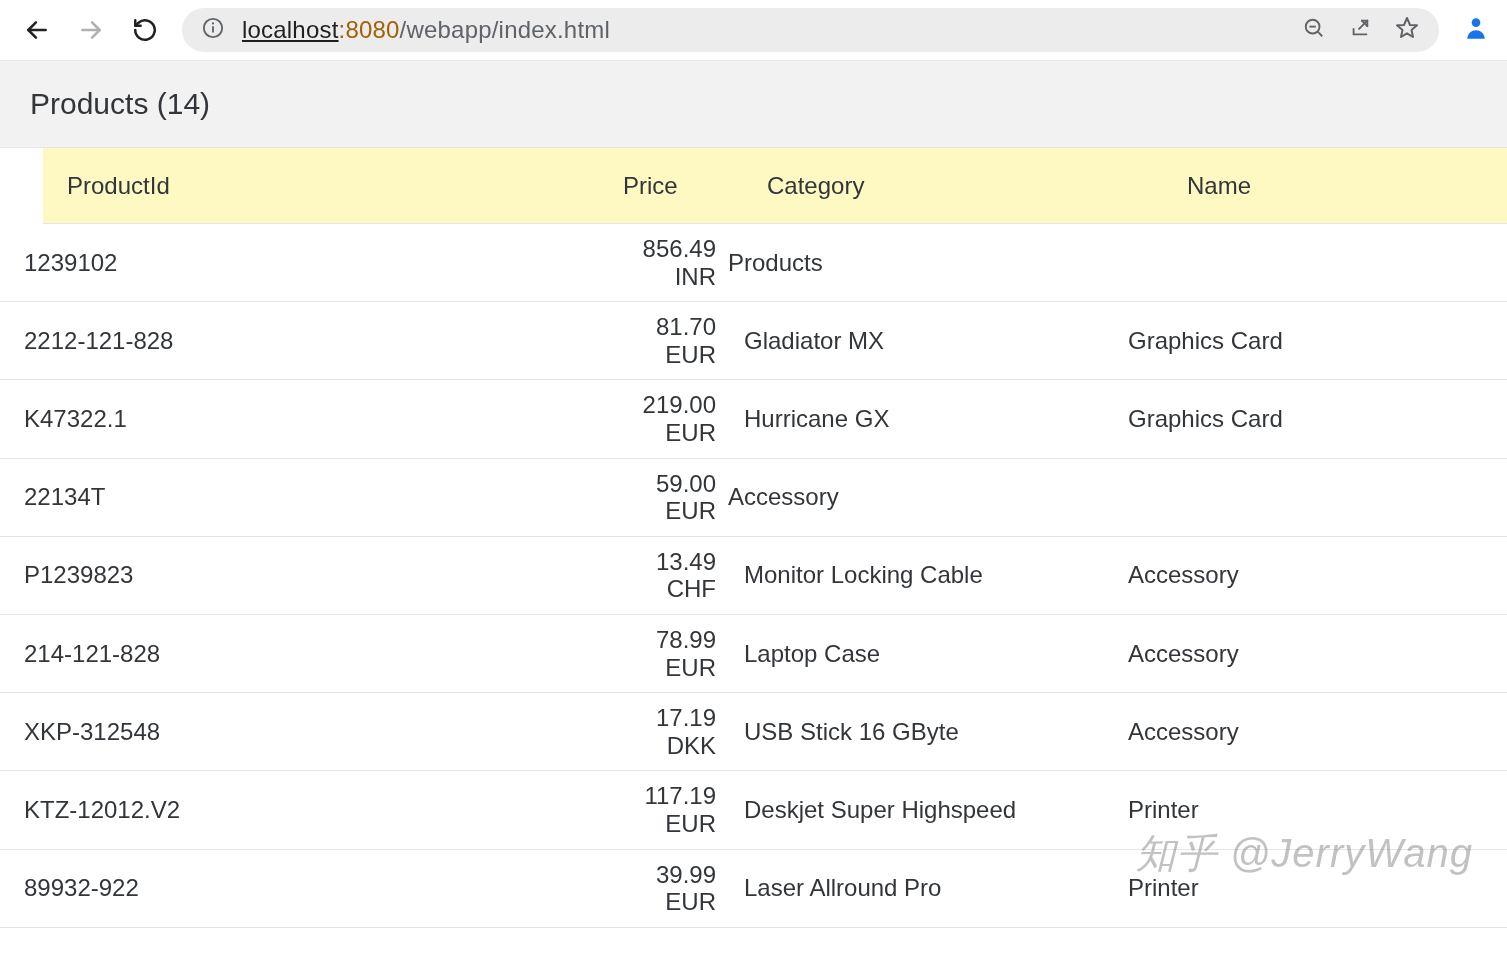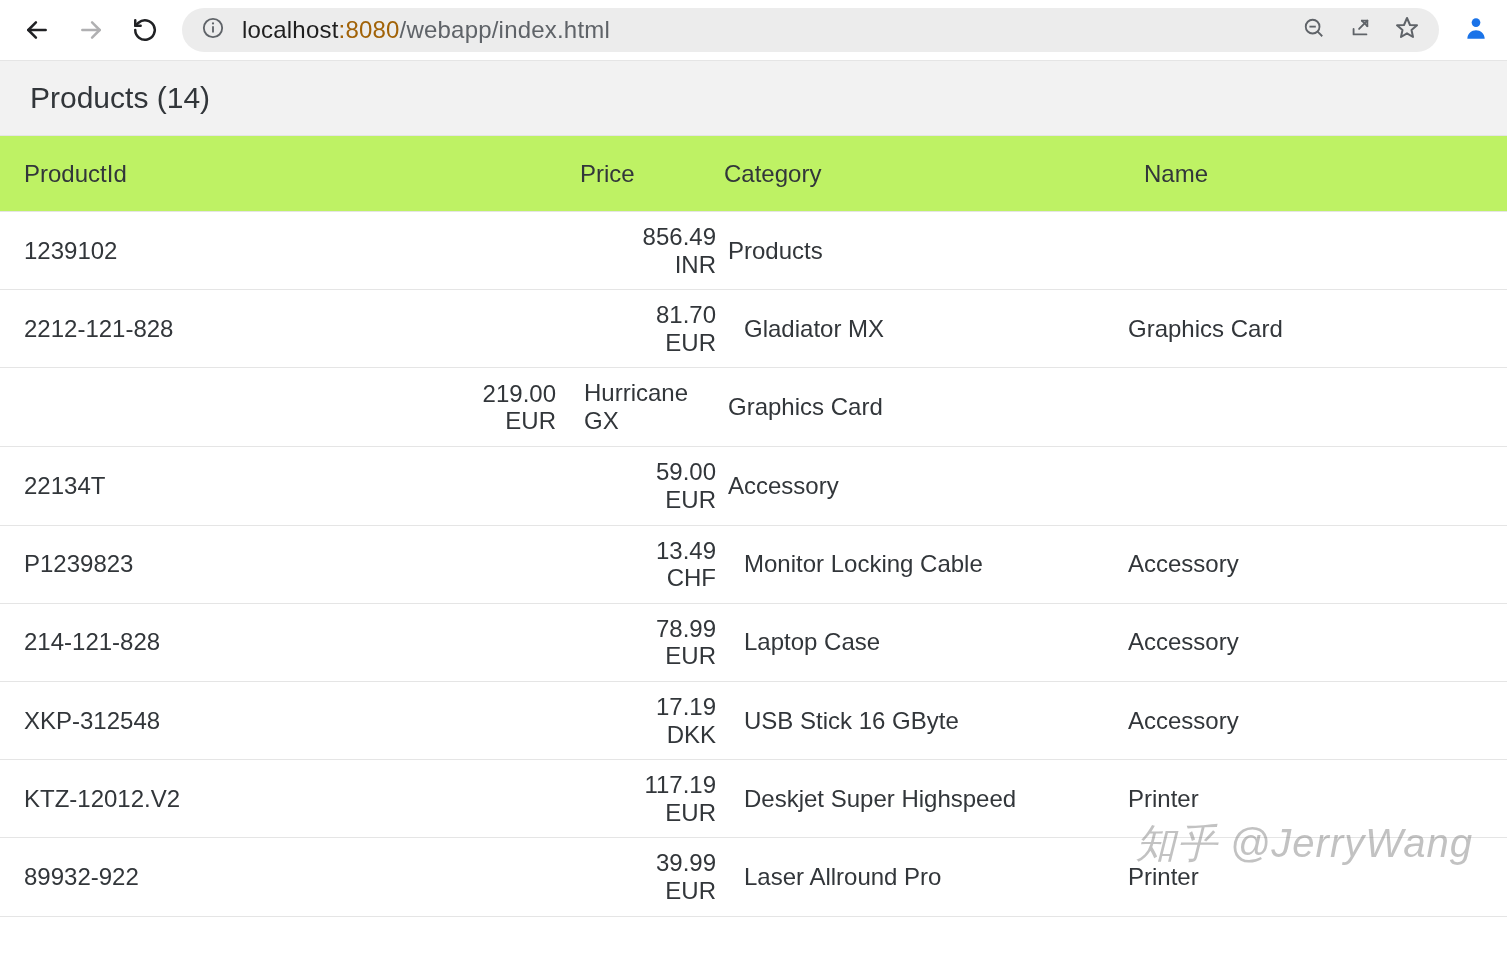--- a/index.html
+++ b/index.html
@@ -33,53 +33,54 @@
     height: 44px;
     background: #ececec;
     border-radius: 22px;
     display: flex;
     align-items: center;
     padding: 0 20px;
     gap: 18px;
     margin-left: 10px;
   }
   .addr-text { font-size: 24px; color: #202124; letter-spacing: .2px; flex: 1; }
-  .addr-text .host1 { color: #1f1f1f; }
+  .addr-text .host1 { color: #1f1f1f; text-decoration: underline; }
   .addr-text .host2 { color: #a16207; }
   .addr-text .path { color: #5f6368; text-align: right; }
   .addr-icons-right { display: flex; gap: 24px; align-items: center; }
   .user-icon { margin-left: 10px; margin-right: 4px; }
 
   
   .page-header {
     background: #f2f2f2;
     border-bottom: 1px solid #e5e5e5;
     border-top: 1px solid #e5e5e5;
-    padding: 20px 30px;
+    padding: 26px 30px;
   }
   .page-title {
     font-size: 30px;
     color: #32363a;
     font-weight: 400;
   }
 
   
   .tbl { width: 100%; }
   .thead, .trow {
     display: grid;
     grid-template-columns: 540px 160px 400px 1fr;
     align-items: center;
     padding: 0 24px;
   }
   .thead {
-    background: #bef264;
+    background: #fef9c3;
     height: 76px;
     font-size: 24px;
     color: #32363a;
     border-bottom: 1px solid #e5e5e5;
+    margin-left: 43px;
   }
   .thead .col-price { text-align: left; padding-left: 16px; }
   .trow {
     min-height: 74px;
     border-bottom: 1px solid #e5e5e5;
     font-size: 24px;
     color: #32363a;
     padding-top: 11px;
     padding-bottom: 11px;
   }
@@ -90,21 +91,21 @@
     white-space: pre;
   }
   .cell-name, .cell-cat, .cell-id { padding-left: 0; }
   .cell-name { padding-left: 20px; }
   .cell-cat { padding-left: 4px; }
 
   
   .watermark {
     position: fixed;
     right: 34px;
-    bottom: 90px;
+    bottom: 80px;
     font-size: 40px;
     font-weight: 500;
     font-style: italic;
     color: rgba(120,120,120,0.45);
     letter-spacing: 1px;
     pointer-events: none;
     user-select: none;
   }
 </style>
 </head>
@@ -195,20 +196,21 @@
         <div class="cell-cat">Products</div>
       </div>
       <div class="trow">
         <div class="cell-id">2212-121-828</div>
         <div class="cell-price">81.70
 EUR</div>
         <div class="cell-name">Gladiator MX</div>
         <div class="cell-cat">Graphics Card</div>
       </div>
       <div class="trow">
+        <div class="cell-id">K47322.1</div>
         <div class="cell-price">219.00
 EUR</div>
         <div class="cell-name">Hurricane GX</div>
         <div class="cell-cat">Graphics Card</div>
       </div>
       <div class="trow">
         <div class="cell-id">22134T</div>
         <div class="cell-price">59.00
 EUR</div>
         <div class="cell-cat">Accessory</div>

